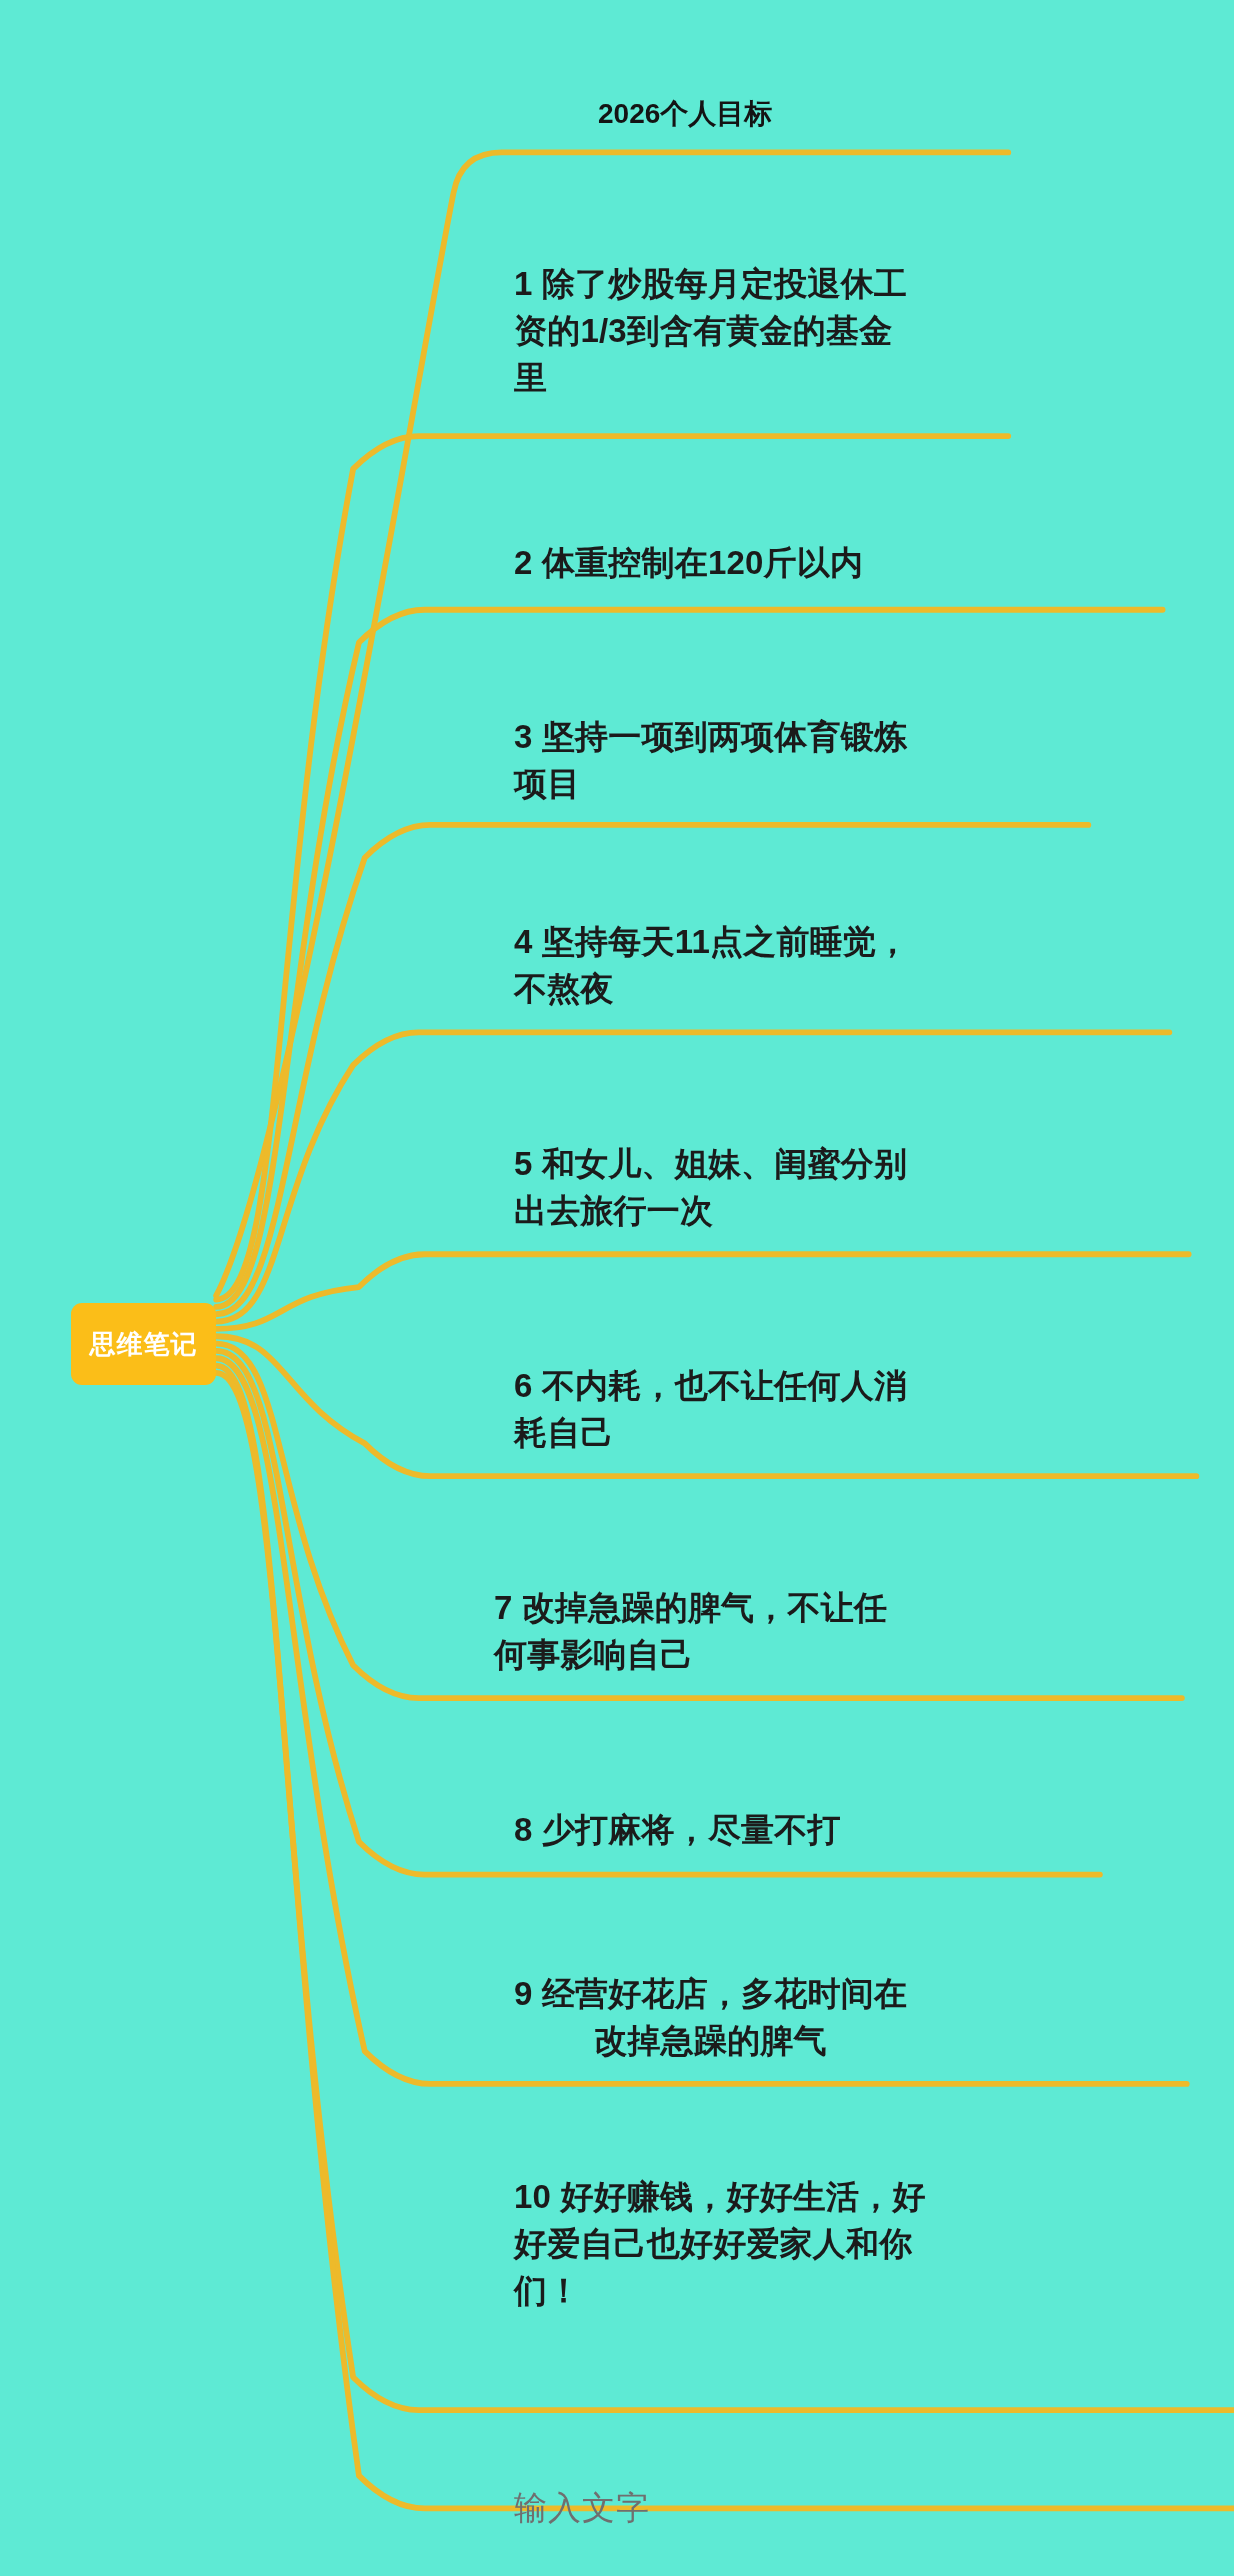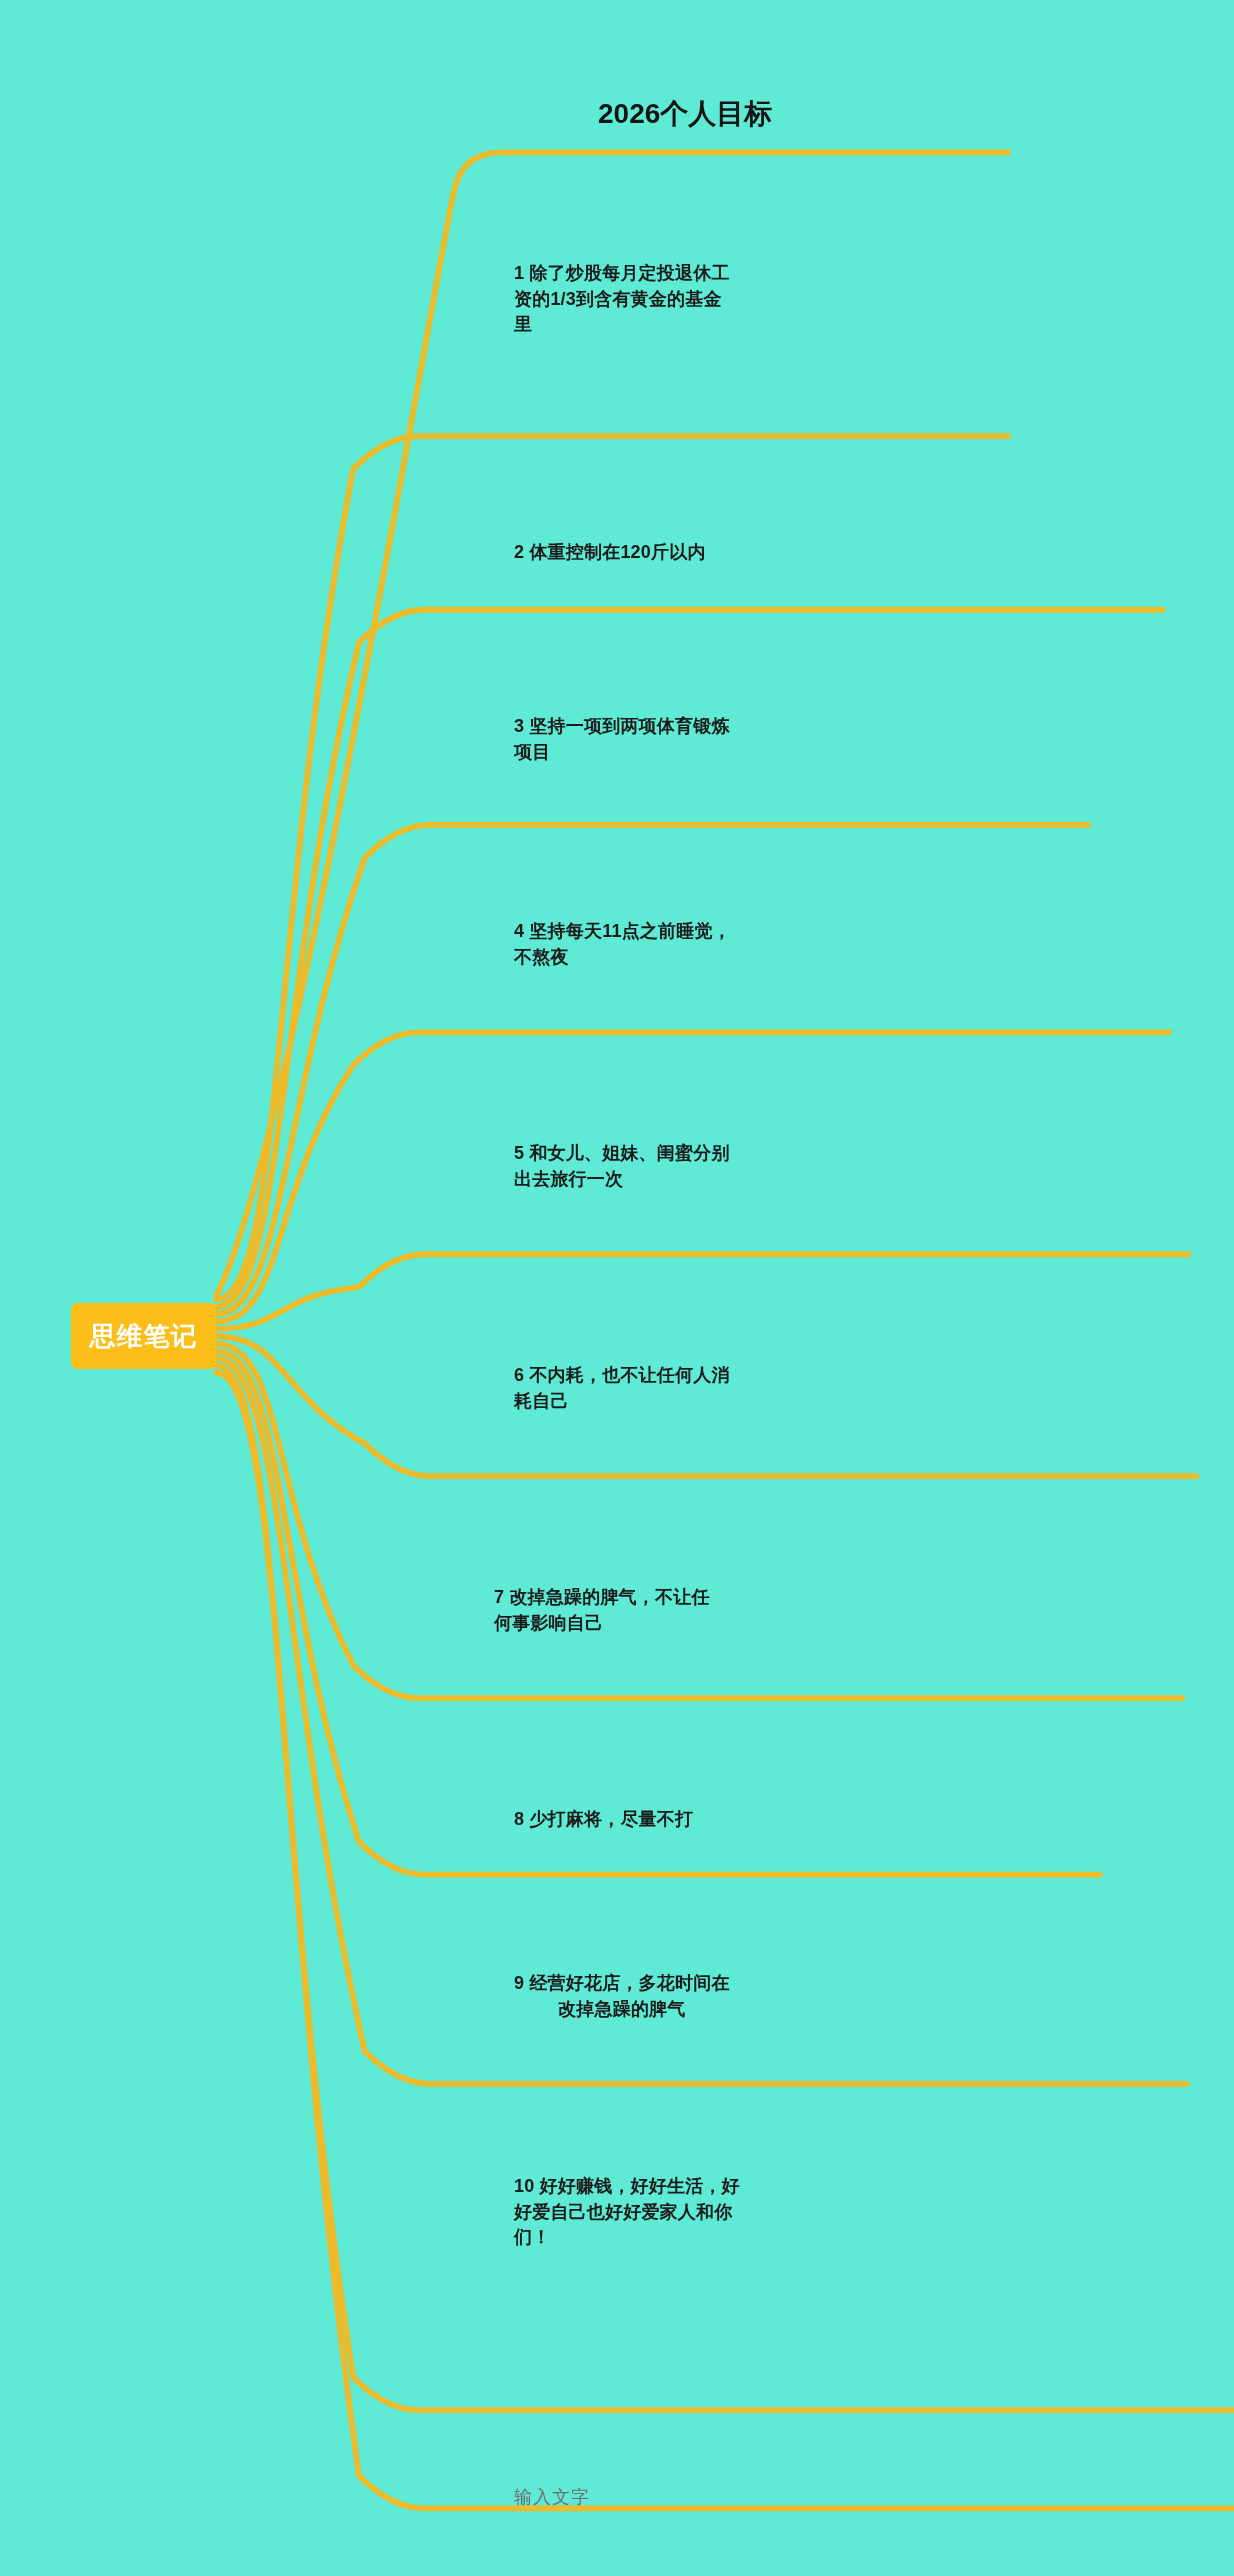--- a/index.html
+++ b/index.html
@@ -25,23 +25,23 @@
     width: 1235px;
     height: 2576px;
     pointer-events: none;
   }
   
   .root-node {
     position: absolute;
     left: 71px;
     top: 1303px;
     width: 145px;
-    height: 66px;
+    height: 82px;
     background: #FBBE18;
-    border-radius: 6px;
+    border-radius: 11px;
     display: flex;
     align-items: center;
     justify-content: center;
     z-index: 5;
   }
   .root-label {
     color: #ffffff;
     font-size: 26px;
     font-weight: 700;
     letter-spacing: 1px;
@@ -54,21 +54,21 @@
     top: 95px;
     font-size: 28px;
     font-weight: 700;
     color: #141414;
     white-space: nowrap;
     z-index: 4;
   }
   
   .branch-text {
     position: absolute;
-    font-size: 18px;
+    font-size: 33px;
     font-weight: 700;
     color: #1b1b1b;
     line-height: 1.42;
     letter-spacing: 0.2px;
     z-index: 4;
   }
   .branch-text.placeholder {
     color: #6f6f6f;
     font-weight: 400;
     letter-spacing: 1px;

